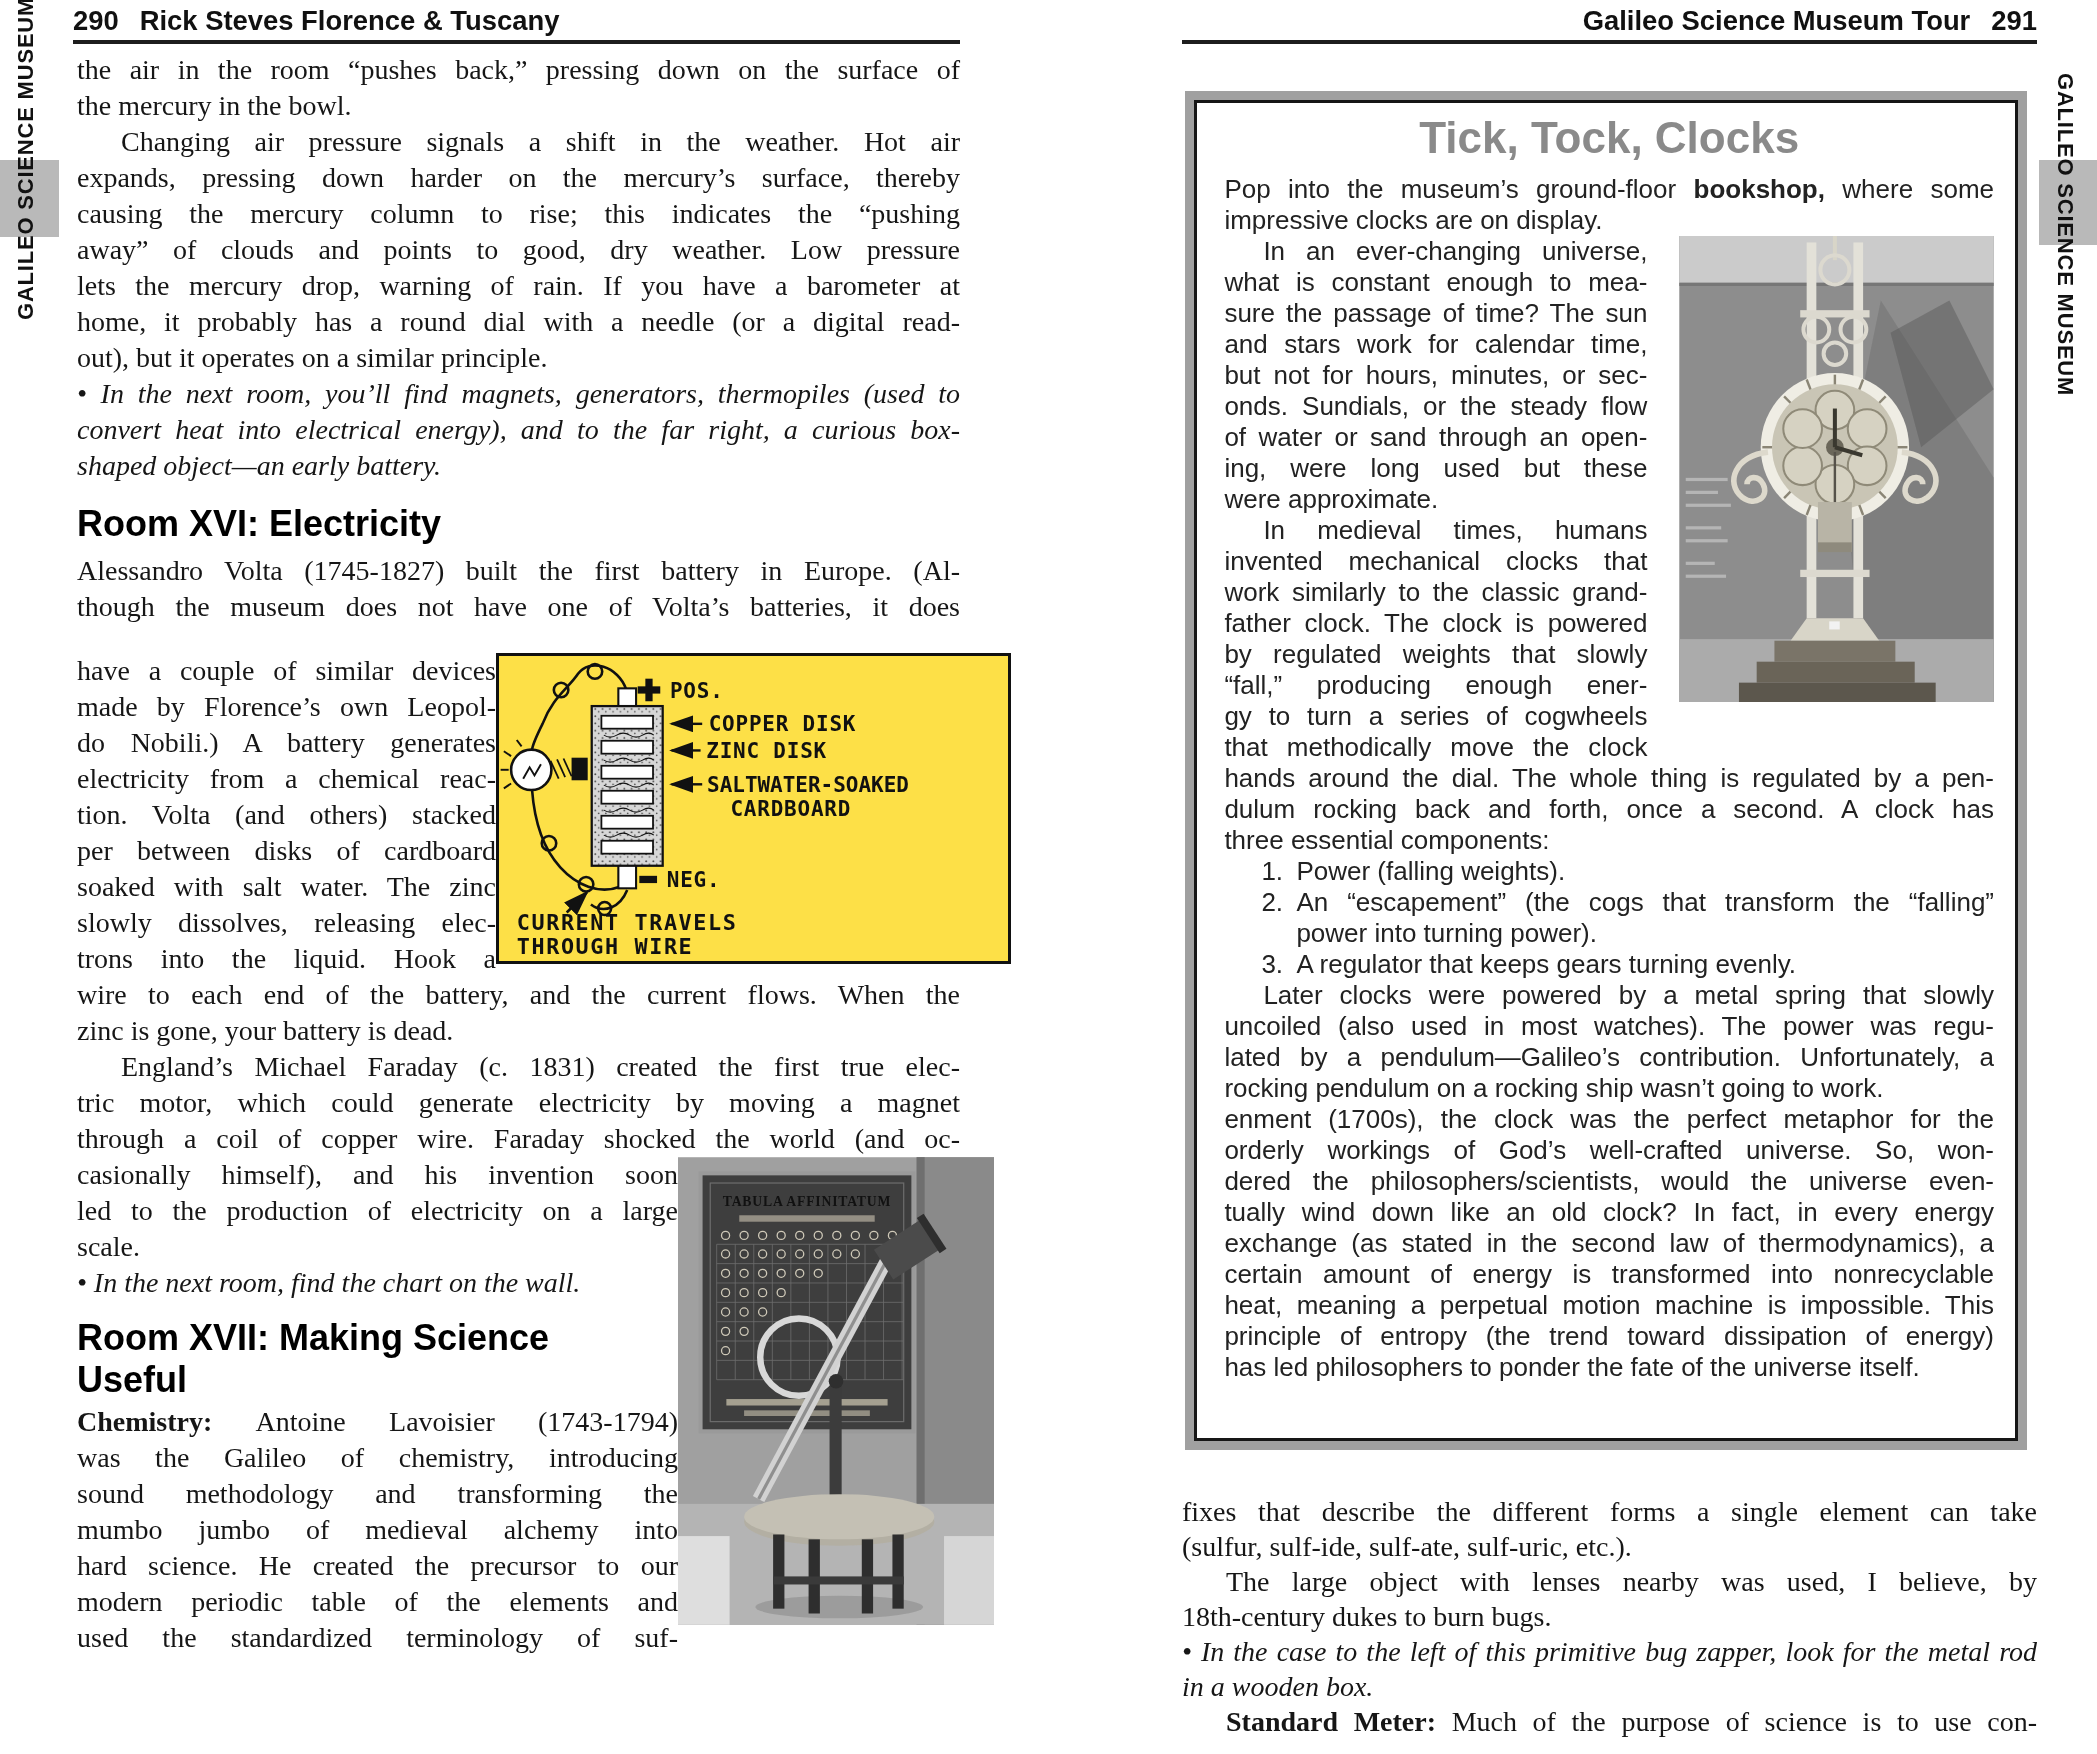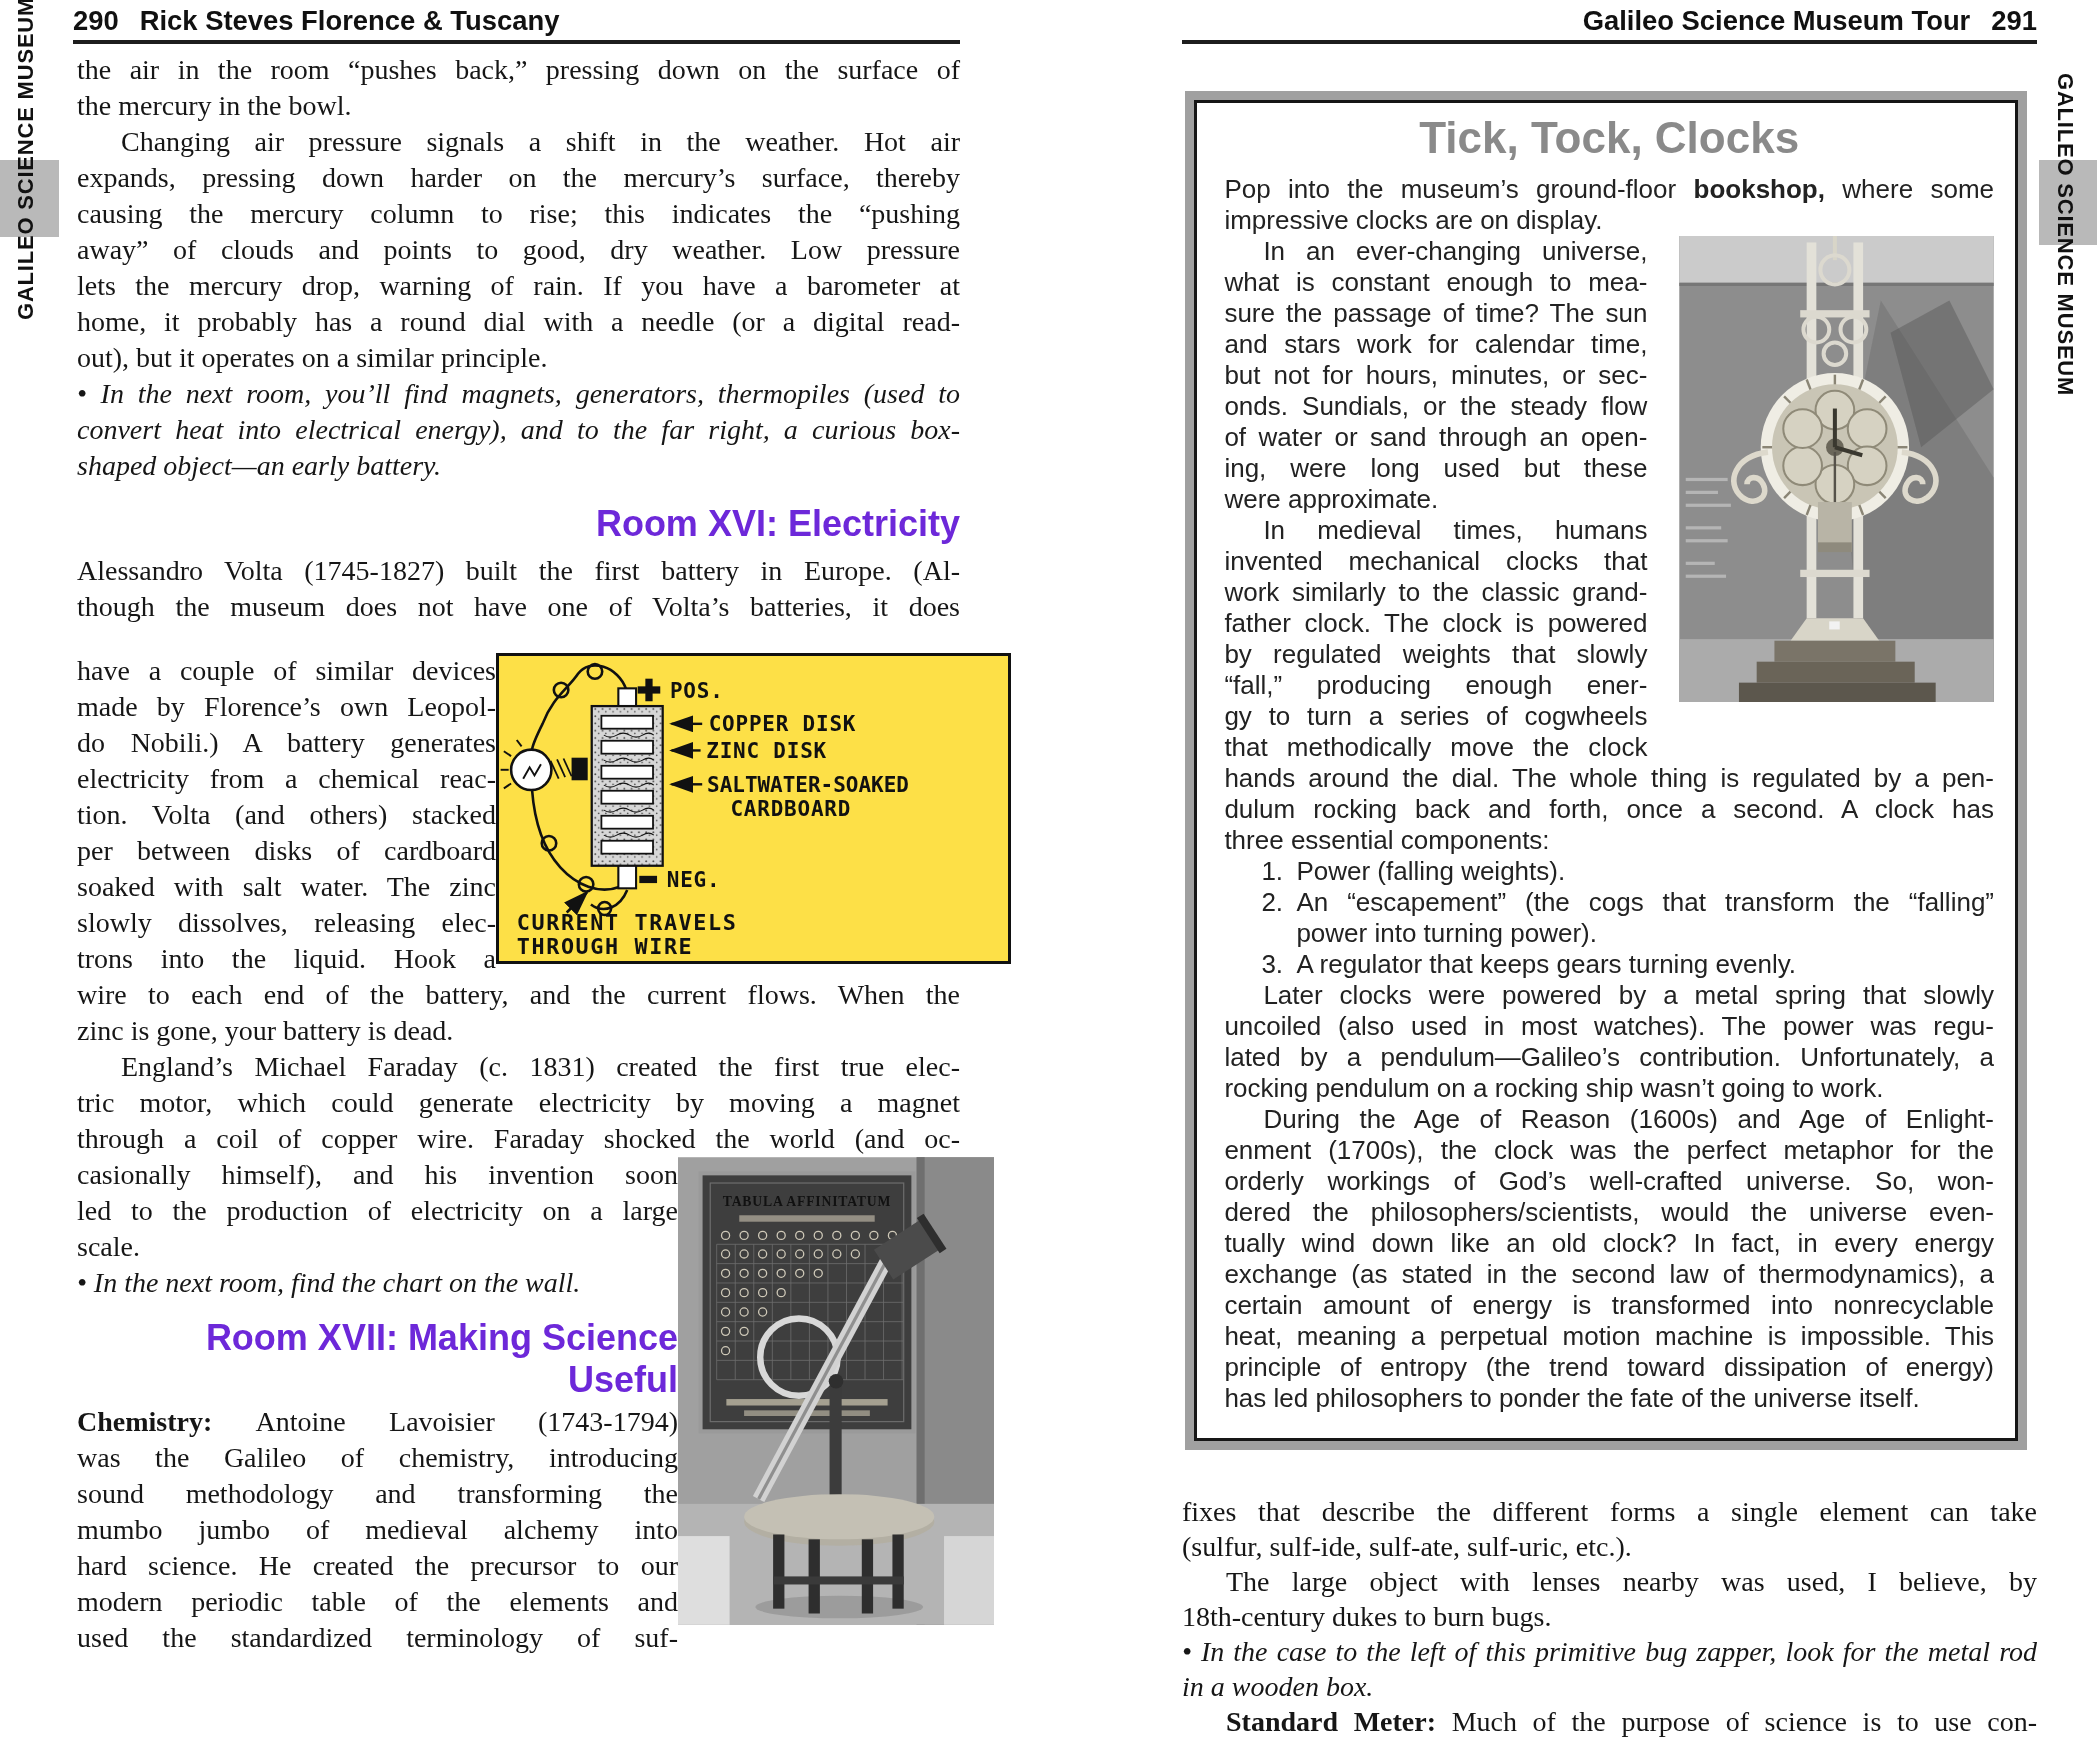--- a/index.html
+++ b/index.html
@@ -21,21 +21,21 @@
     font-size:22px;letter-spacing:0.8px;color:#111;white-space:nowrap;}
   .vtext.vleft{writing-mode:vertical-rl;transform:rotate(180deg);left:13px;top:73px;height:247px;}
   .vtext.vright{writing-mode:vertical-rl;left:2052px;top:73px;height:260px;}
   
   .ln{white-space:nowrap;text-align:justify;text-align-last:justify;}
   .ln.nj{text-align-last:left;}
   .ln.ind{text-indent:44px;}
   .colL{position:absolute;left:77px;top:52px;width:883px;font-size:28px;line-height:36px;}
   .it .ln{font-style:italic;}
   .h1{font-family:"Liberation Sans",sans-serif;font-weight:bold;font-size:36px;
-    line-height:42px;margin:19.4px 0 8px;color:#6d28d9;text-align:right;}
+    line-height:42px;margin:19.4px 0 8px;color:#000000;}
   .h1.h2{margin-top:16px;margin-bottom:3px;}
   .row{display:flex;align-items:flex-start;}
   .rowA{margin-top:28px;width:934px;}
   .rowA-text{width:419px;flex:none;}
   .diagrambox{width:515px;height:311px;box-sizing:border-box;border:3.2px solid #111;
     margin-left:auto;background:#fde047;flex:none;}
   .rowB{width:899px;}
   .rowB-text{width:601px;flex:none;}
   .photoB{width:316px;height:444px;margin-left:auto;flex:none;}
   
@@ -453,21 +453,20 @@
         </div>
       </div>
     </div>
   <div>
       <div class="ln ind">Later clocks were powered by a metal spring that slowly</div>
       <div class="ln">uncoiled (also used in most watches). The power was regu-</div>
       <div class="ln">lated by a pendulum—Galileo’s contribution. Unfortunately, a</div>
       <div class="ln nj">rocking pendulum on a rocking ship wasn’t going to work.</div>
     </div>
   <div>
-      <div class="ln ind">During the Age of Reason (1600s) and Age of Enlight-</div>
       <div class="ln">enment (1700s), the clock was the perfect metaphor for the</div>
       <div class="ln">orderly workings of God’s well-crafted universe. So, won-</div>
       <div class="ln">dered the philosophers/scientists, would the universe even-</div>
       <div class="ln">tually wind down like an old clock? In fact, in every energy</div>
       <div class="ln">exchange (as stated in the second law of thermodynamics), a</div>
       <div class="ln">certain amount of energy is transformed into nonrecyclable</div>
       <div class="ln">heat, meaning a perpetual motion machine is impossible. This</div>
       <div class="ln">principle of entropy (the trend toward dissipation of energy)</div>
       <div class="ln nj">has led philosophers to ponder the fate of the universe itself.</div>
     </div>

